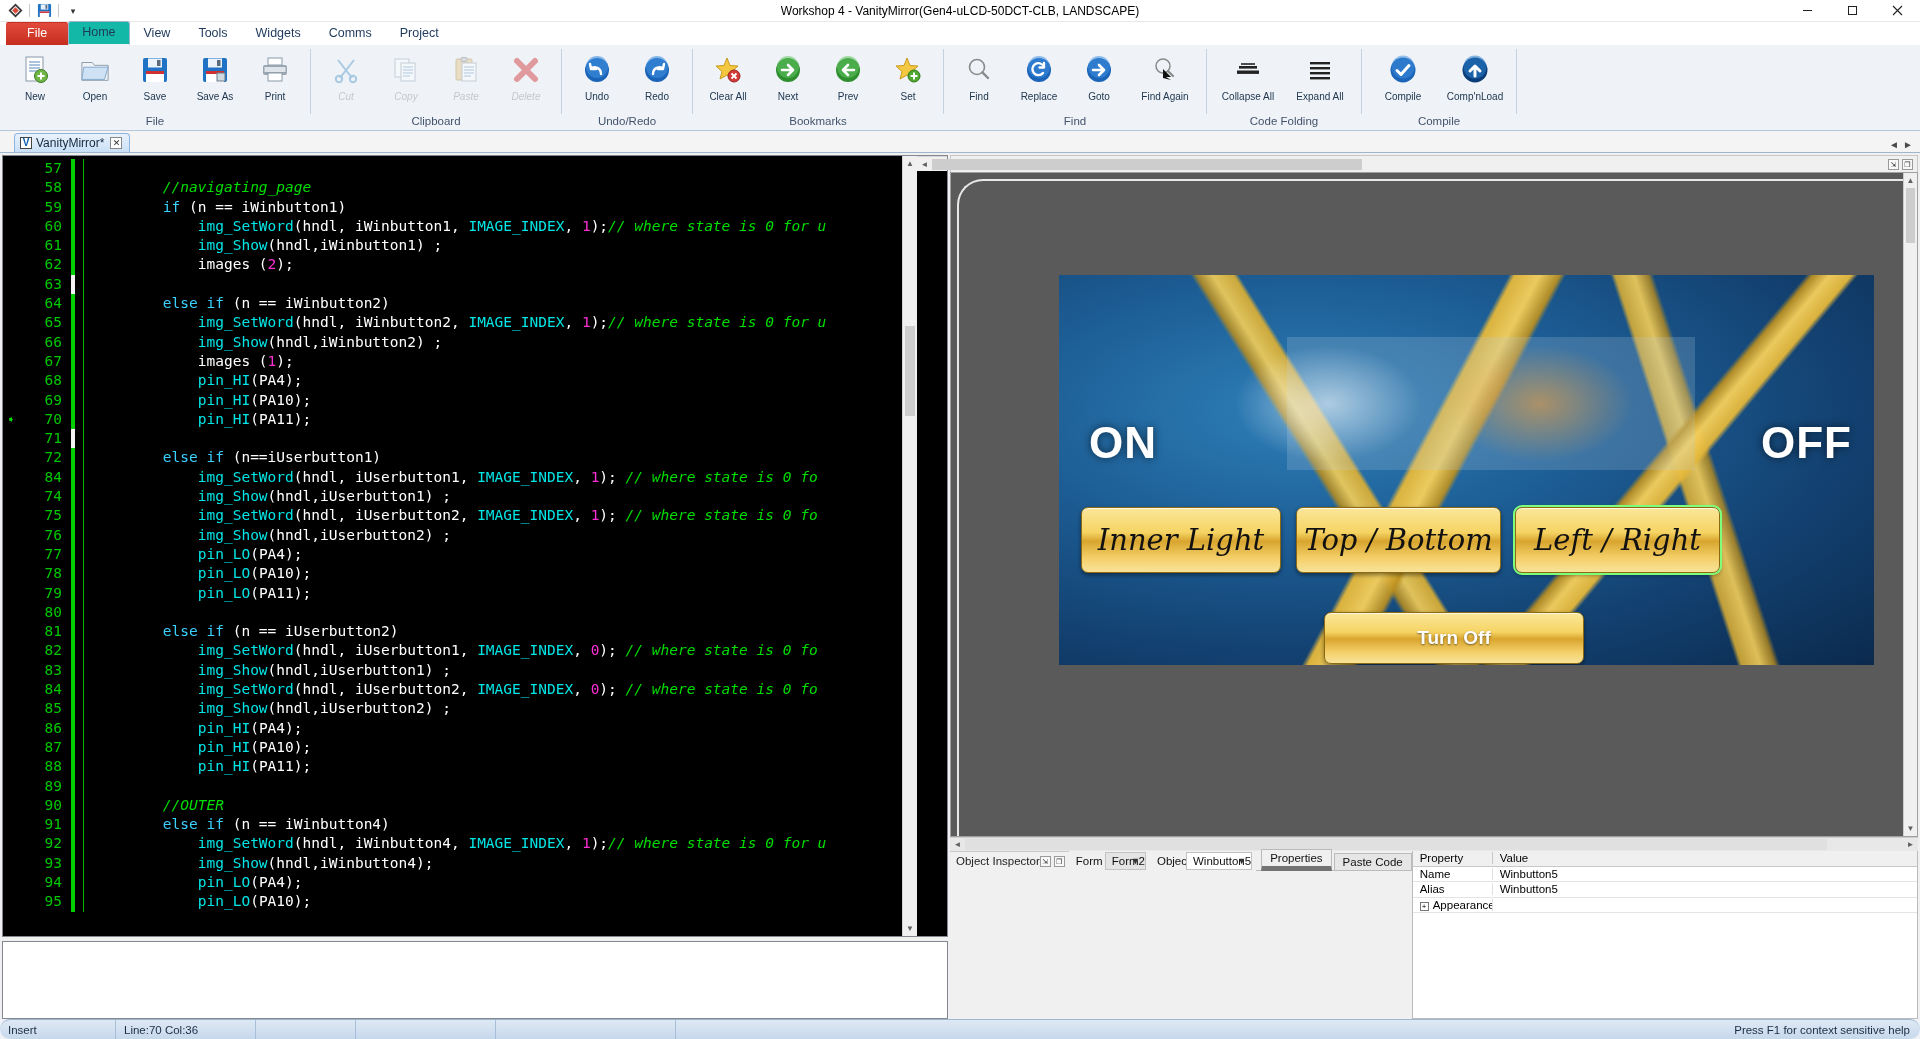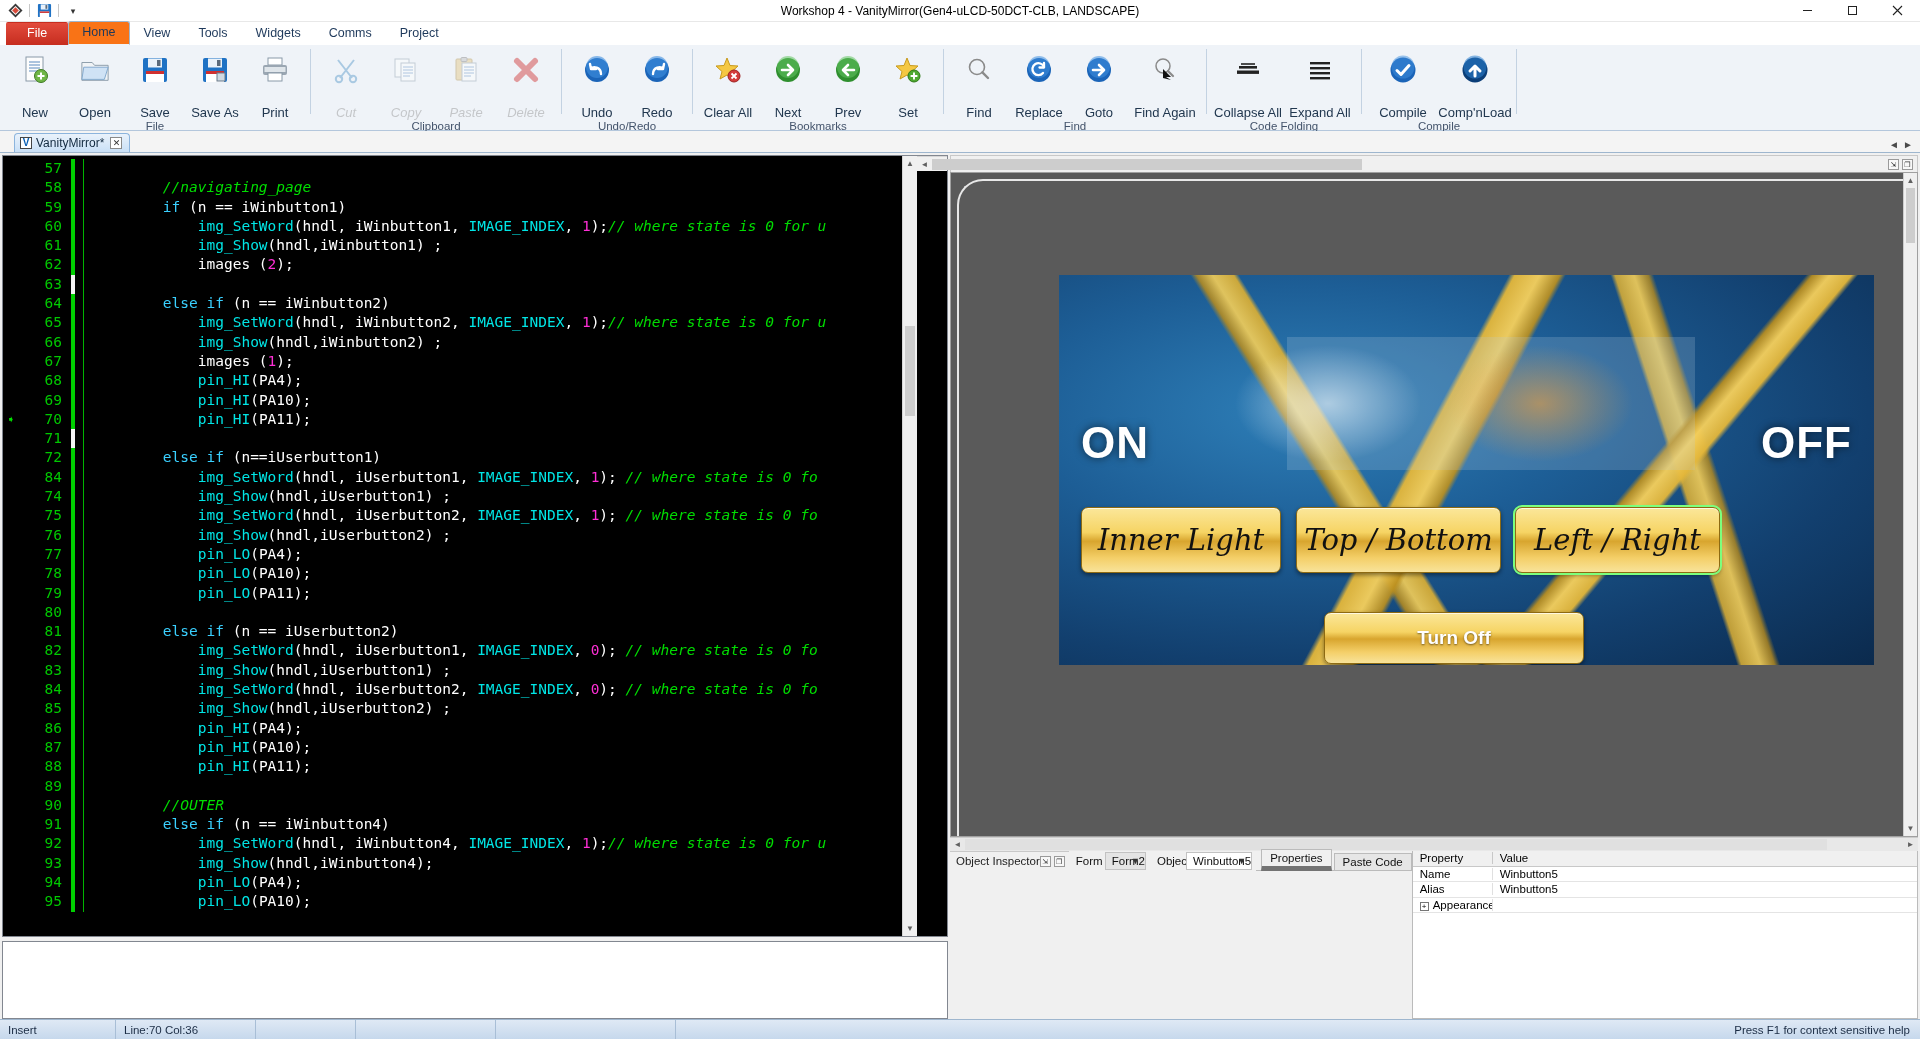--- a/index.html
+++ b/index.html
@@ -41,40 +41,40 @@
   .rtab {
     padding: 3px 13px 4px 13px; font-size: 12.5px; color: #1e395b; cursor: default;
     border: 1px solid transparent; border-bottom: none; position: relative; z-index:2;
     line-height: 15px;
   }
   .rtab.file {
     background: linear-gradient(to bottom,#e24b3c,#c62d1f); color: #fff; font-weight: normal;
     border-radius: 2px 2px 0 0; padding: 3px 20px 4px 20px;
   }
   .rtab.active {
-    background: #f97316; border: 1px solid #9eb6ce; border-bottom: 1px solid #eff3f8;
+    background: #14b8a6; border: 1px solid #9eb6ce; border-bottom: 1px solid #eff3f8;
     border-radius: 3px 3px 0 0;
   }
   .ribbon-body {
     height: 86px; background: #eff3f8; border-bottom: 1px solid #b4c7dc;
     display: flex; align-items: stretch; flex: none; position: relative;
   }
   .rgroup { display: flex; flex-direction: column; position: relative; }
   .rgroup-items { display: flex; align-items: flex-start; flex: 1; padding: 4px 5px 0 5px; }
   .rgroup-label {
     text-align: center; font-size: 11.5px; color: #43536b; height: 15px; line-height: 13px;
   }
   .rgroup-div { width: 1px; background: #c3d2e2; margin: 4px 0 16px 0; flex: none; }
   .rbtn {
     width: 60px; display: flex; flex-direction: column; align-items: center;
     padding-top: 3px; cursor: default; border: 1px solid transparent; border-radius: 3px;
   }
   .rbtn.dis { opacity: .42; font-style: italic; }
   .rbtn .ico { height: 34px; display: flex; align-items: center; justify-content: center; }
-  .rbtn .lbl { font-size: 13px; color: #21374f; margin-top: 19px; text-align: center;
+  .rbtn .lbl { font-size: 10px; color: #21374f; margin-top: 3px; text-align: center;
                line-height: 13px; }
   .rbtn.dis .lbl { color: #8a8a8a; }
   .rbtn.wide { width: 72px; }
 
   
   .doctabs {
     height: 22px; background: #f4f4f4; display: flex; align-items: flex-end; flex: none;
     border-bottom: 1px solid #9eb6ce; position: relative; padding-left: 14px;
   }
   .doctab {
@@ -197,21 +197,21 @@
   .screen-band {
     position: absolute; left: 28%; top: 16%; width: 50%; height: 34%;
     background: rgba(180,205,225,.22); pointer-events: none;
   }
   .lbl-on, .lbl-off {
     position: absolute; top: 43%; transform: translateY(-50%);
     color: #ffffff; font-size: 44px; font-weight: bold; letter-spacing: 1px;
     font-family: "Liberation Sans", sans-serif;
     text-shadow: 0 0 8px rgba(0,0,0,.6);
   }
-  .lbl-on { left: 22px; }
+  .lbl-on { left: 30px; }
   .lbl-off { right: 22px; }
   .orn {
     position: absolute; top: 16%; height: 34%; width: 26%;
     background: radial-gradient(ellipse at 50% 50%, rgba(255,255,255,.55) 0%, rgba(255,255,255,0) 62%);
     pointer-events: none;
   }
   .orn.l { left: 20%; }
   .orn.r { left: 46%;
     background: radial-gradient(ellipse at 50% 50%, rgba(240,160,60,.6) 0%, rgba(240,160,60,0) 62%); }
   .gbtn {
@@ -259,21 +259,21 @@
   .oi-gr.hdr .c1 { border-right: 1px solid #c8c8c8; }
   .oi-gr .c2 { flex: 1; padding-left: 7px; overflow: hidden; white-space: nowrap; }
   .oi-gr .exp { width: 9px; height: 9px; border: 1px solid #767676; display: inline-flex;
                 align-items: center; justify-content: center; font-size: 8px; line-height: 7px;
                 margin-right: 4px; background: #fff; }
 
   
   .statusbar {
     height: 20px; background: linear-gradient(to bottom,#dfe9f5,#c6d8ec);
     border-top: 1px solid #9eb6ce; display: flex; align-items: center;
-    font-size: 11.5px; color: #1b2c44; flex: none;
+    font-size: 11.5px; color: #1b2c44; flex: none; border-radius: 10px;
   }
   .sbcell { padding: 0 8px; height: 20px; display: flex; align-items: center;
             border-right: 1px solid #a8bed6; }
   .sbcell.w1 { width: 116px; } .sbcell.w2 { width: 140px; }
   .sbcell.w3 { width: 100px; } .sbcell.w4 { width: 140px; }
   .sbcell.w5 { width: 180px; }
   .sbhint { margin-left: auto; padding-right: 10px; }
 
   svg { display: block; }
 </style>

